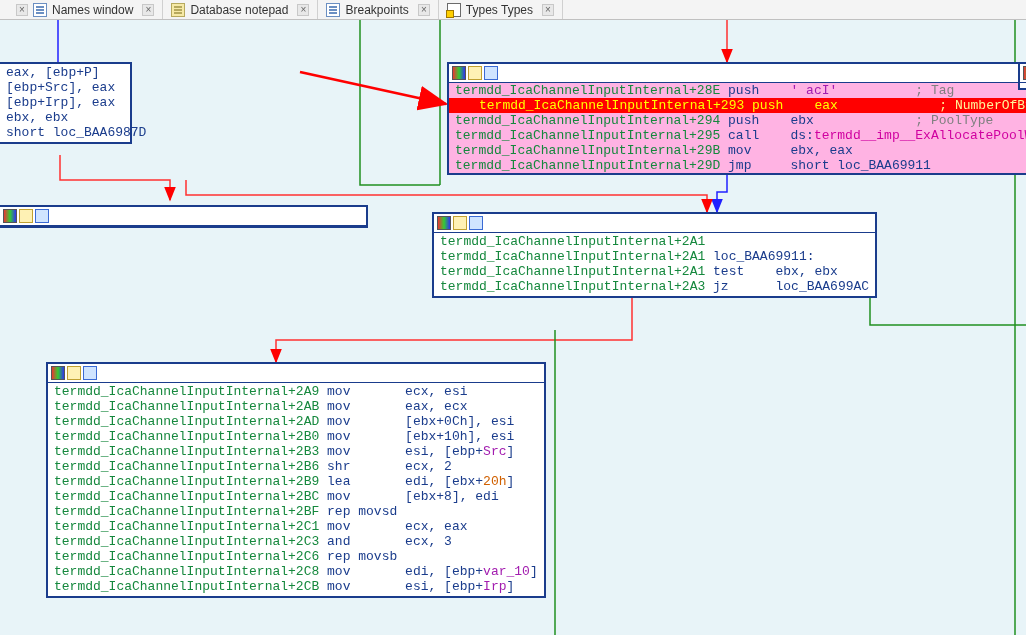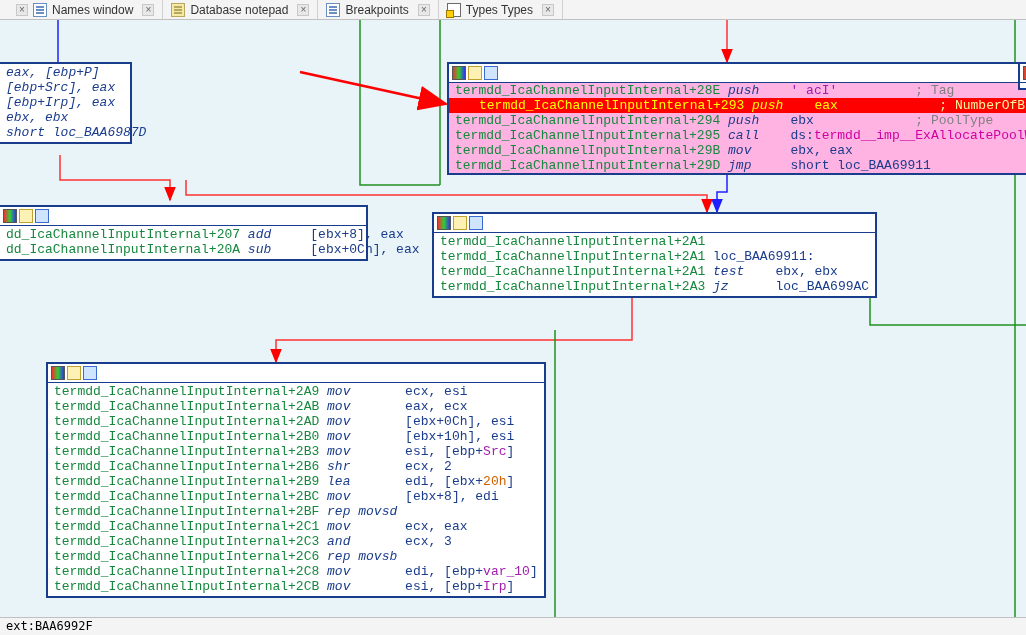--- a/index.html
+++ b/index.html
@@ -82,21 +82,21 @@
     white-space: pre;
     line-height: 15px;
   }
   .mini-icon { width: 14px; height: 14px; display:inline-block; }
   .mi-pal { background: linear-gradient(to right,#e33, #3c3, #33e); border:1px solid #555; }
   .mi-edit { background:#fef1b4; border:1px solid #c0a030; }
   .mi-blue { background:#cfe4ff; border:1px solid #3a6ad4; }
 
   
   .loc { color:#15883d; }
-  .mn  { color:#1a3c8c;font-style:italic; }
+  .mn  { color:#1a3c8c; }
   .reg { color:#1a3c8c;text-align:right; }
   .tag { color:#a21caf; }
   .fn  { color:#d000a0; }
   .lbl { color:#1a3c8c; }
   .nm  { color:#d06000;margin-top:20px; }
 
   
   .pink-line { background:#ffb3e3; display:block; }
   .red-line  { background:#ff0000; color:#ffff00; display:block; }
   .red-line .loc { color:#ffff00;margin-left:24px; }
@@ -194,22 +194,20 @@
 <span class="mn">ebx, ebx</span>
 <span class="mn">short loc_BAA6987D</span></div>
   </div>
 
   <div class="node" style="left:-2px; top:185px; width:370px;">
     <div class="node-head">
       <span class="mini-icon mi-pal"></span>
       <span class="mini-icon mi-edit"></span>
       <span class="mini-icon mi-blue"></span>
     </div>
-    <div class="node-body"><span class="loc">dd_IcaChannelInputInternal+207</span> <span class="mn">add</span>     <span class="reg">[ebx+8], eax</span>
-<span class="loc">dd_IcaChannelInputInternal+20A</span> <span class="mn">sub</span>     <span class="reg">[ebx+0Ch], eax</span></div>
   </div>
 
   <div class="node" style="left:447px; top:42px;">
     <div class="node-head">
       <span class="mini-icon mi-pal"></span>
       <span class="mini-icon mi-edit"></span>
       <span class="mini-icon mi-blue"></span>
     </div>
     <div class="node-body" style="padding:0;"><span class="pink-line" style="padding:0 6px;"><span class="loc">termdd_IcaChannelInputInternal+28E</span> <span class="mn">push</span>    <span class="tag">' acI'</span>          <span class="cmt">; Tag</span></span><span class="red-line" style="padding:0 6px;"><span class="loc">termdd_IcaChannelInputInternal+293</span> <span class="mn">push</span>    <span class="reg">eax</span>             <span class="cmt">; NumberOfBytes</span></span><span class="pink-line" style="padding:0 6px;"><span class="loc">termdd_IcaChannelInputInternal+294</span> <span class="mn">push</span>    <span class="reg">ebx</span>             <span class="cmt">; PoolType</span></span><span class="pink-line" style="padding:0 6px;"><span class="loc">termdd_IcaChannelInputInternal+295</span> <span class="mn">call</span>    <span class="reg">ds:</span><span class="fn">termdd__imp__ExAllocatePoolWithTag</span></span><span class="pink-line" style="padding:0 6px;"><span class="loc">termdd_IcaChannelInputInternal+29B</span> <span class="mn">mov</span>     <span class="reg">ebx, eax</span></span><span class="pink-line" style="padding:0 6px;"><span class="loc">termdd_IcaChannelInputInternal+29D</span> <span class="mn">jmp</span>     <span class="reg">short loc_BAA69911</span></span></div>
   </div>
@@ -248,17 +246,14 @@
 <span class="loc">termdd_IcaChannelInputInternal+2CB</span> <span class="mn">mov</span>       <span class="reg">esi, [ebp+</span><span class="tag">Irp</span><span class="reg">]</span>
 </div>
   </div>
 
   <div class="node" style="left:1018px; top:42px; width:60px; height:28px;">
     <div class="node-head">
       <span class="mini-icon mi-pal"></span>
     </div>
   </div>
 
-  <div class="status">
-    <span>ext:BAA6992F</span>
-  </div>
 
 </div>
 
 </body></html>

